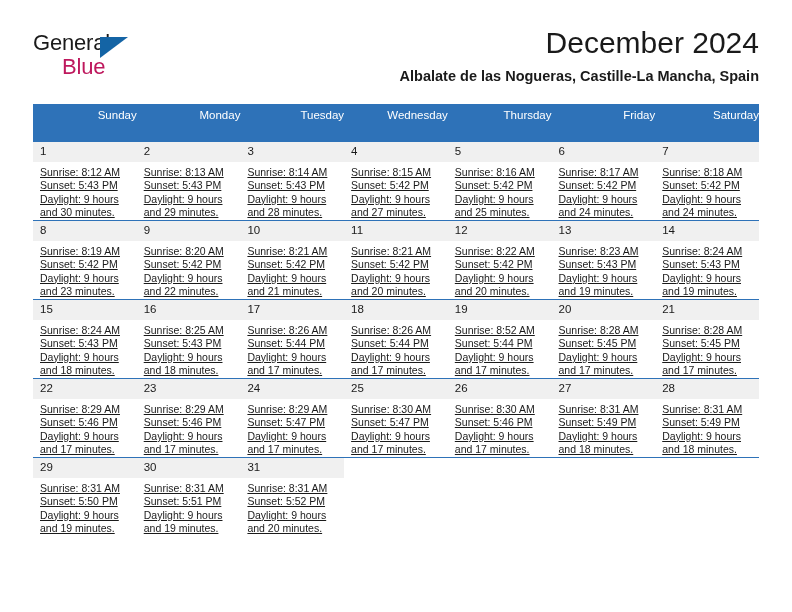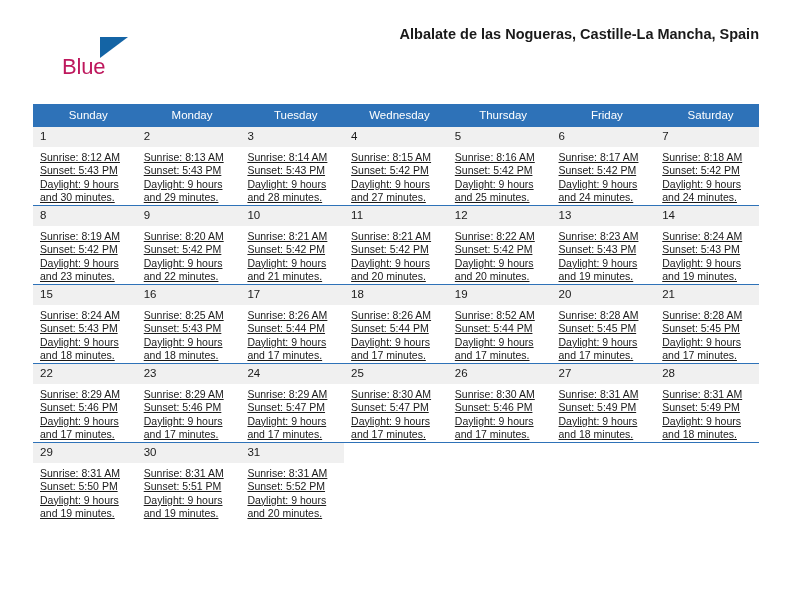--- a/index.html
+++ b/index.html
@@ -73,20 +73,21 @@
     text-align: right;
   }
   .month-title {
     font-size: 30px;
     font-weight: normal;
     color: #1a1a1a;
     line-height: 34px;
     white-space: nowrap;
   }
   .location-title {
+    margin-top: 8px;
     font-size: 14.5px;
     font-weight: bold;
     color: #1a1a1a;
     line-height: 17px;
     white-space: nowrap;
   }
 
   
   .calendar {
     position: absolute;
@@ -94,22 +95,22 @@
     top: 104px;
     width: 726px;
     border-collapse: collapse;
     table-layout: fixed;
   }
   .calendar th {
     background: #2e72b8;
     color: #ffffff;
     font-size: 11.5px;
     font-weight: normal;
-    text-align: center;
-    padding: 5px 0 6px 7px;
+    text-align: right;
+    padding: 5px 0 21px 7px;
     height: 12px;
     border: none;
   }
   .calendar td {
     vertical-align: top;
     padding: 0;
     border: none;
     border-top: 1px solid #2e72b8;
     height: 78px;
     width: 103.71px;
@@ -144,25 +145,27 @@
   }
 </style>
 </head>
 <body>
 
 <div class="page">
 
   <div class="header">
 
     <div class="brand">
+      <span class="brand-general">General</span>
       <span class="brand-tri"></span>
       <span class="brand-blue">Blue</span>
     </div>
 
     <div class="title-block">
+      <div class="month-title">December 2024</div>
       <div class="location-title">Albalate de las Nogueras, Castille-La Mancha, Spain</div>
     </div>
 
   </div>
 
   <table class="calendar">
     <thead>
       <tr>
         <th>Sunday</th>
         <th>Monday</th>

